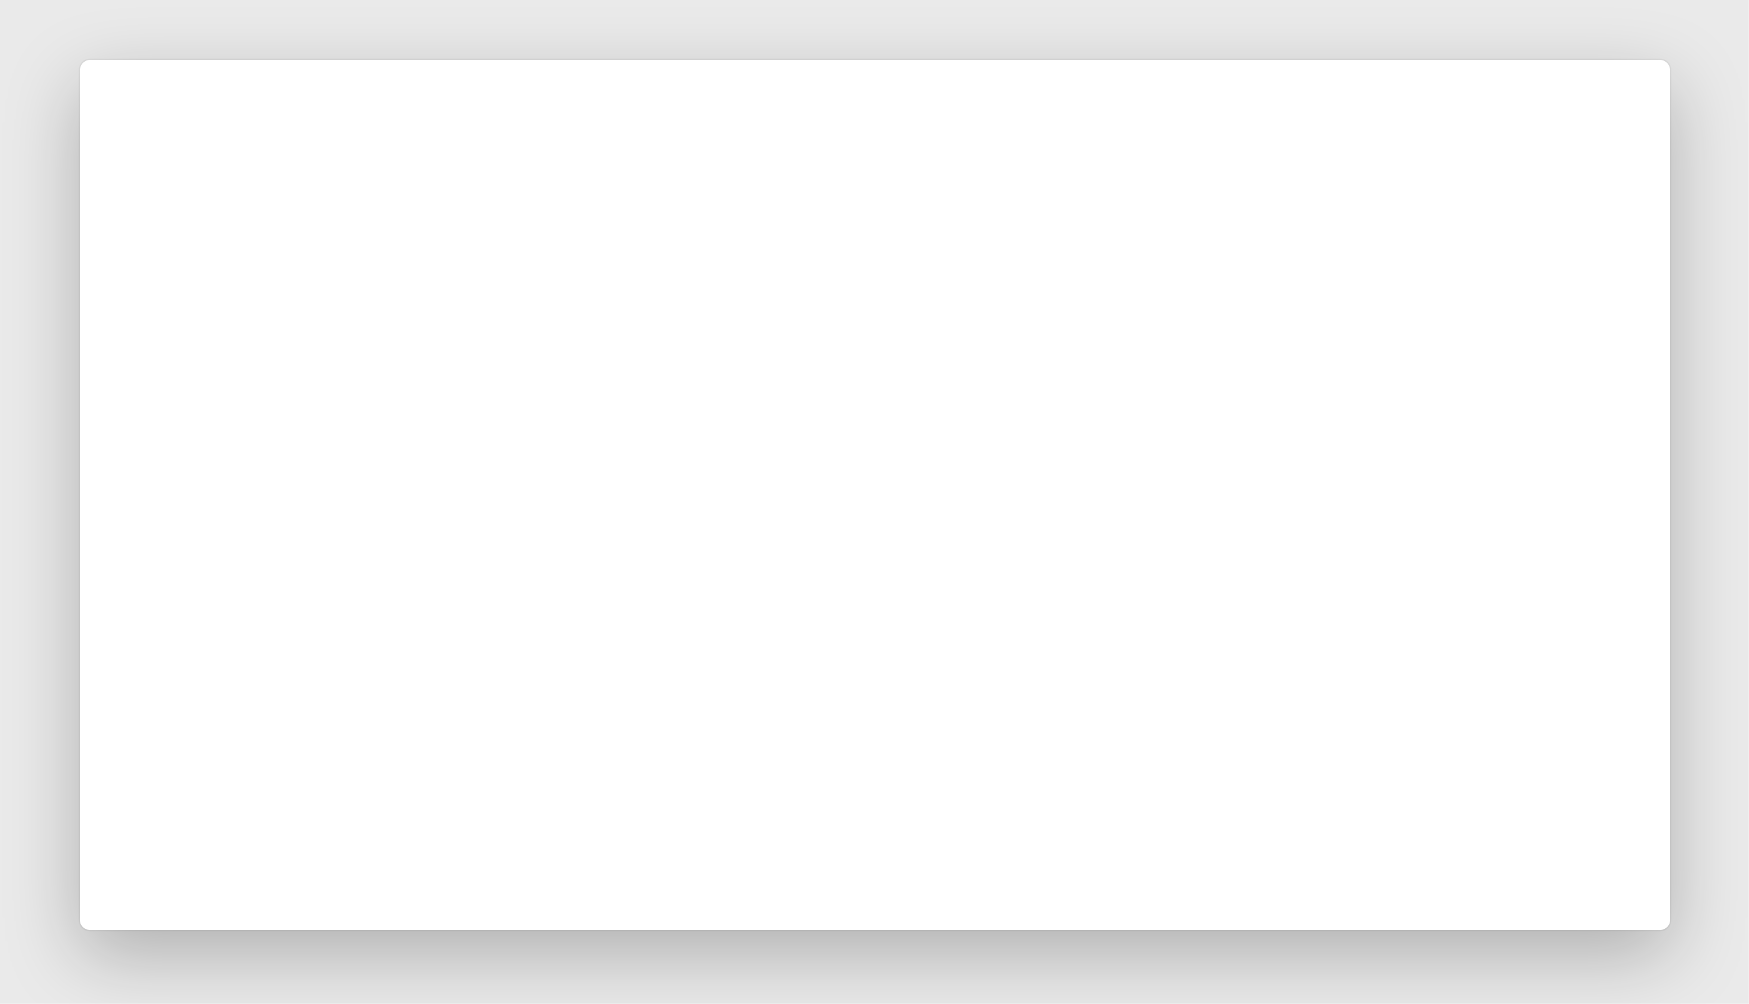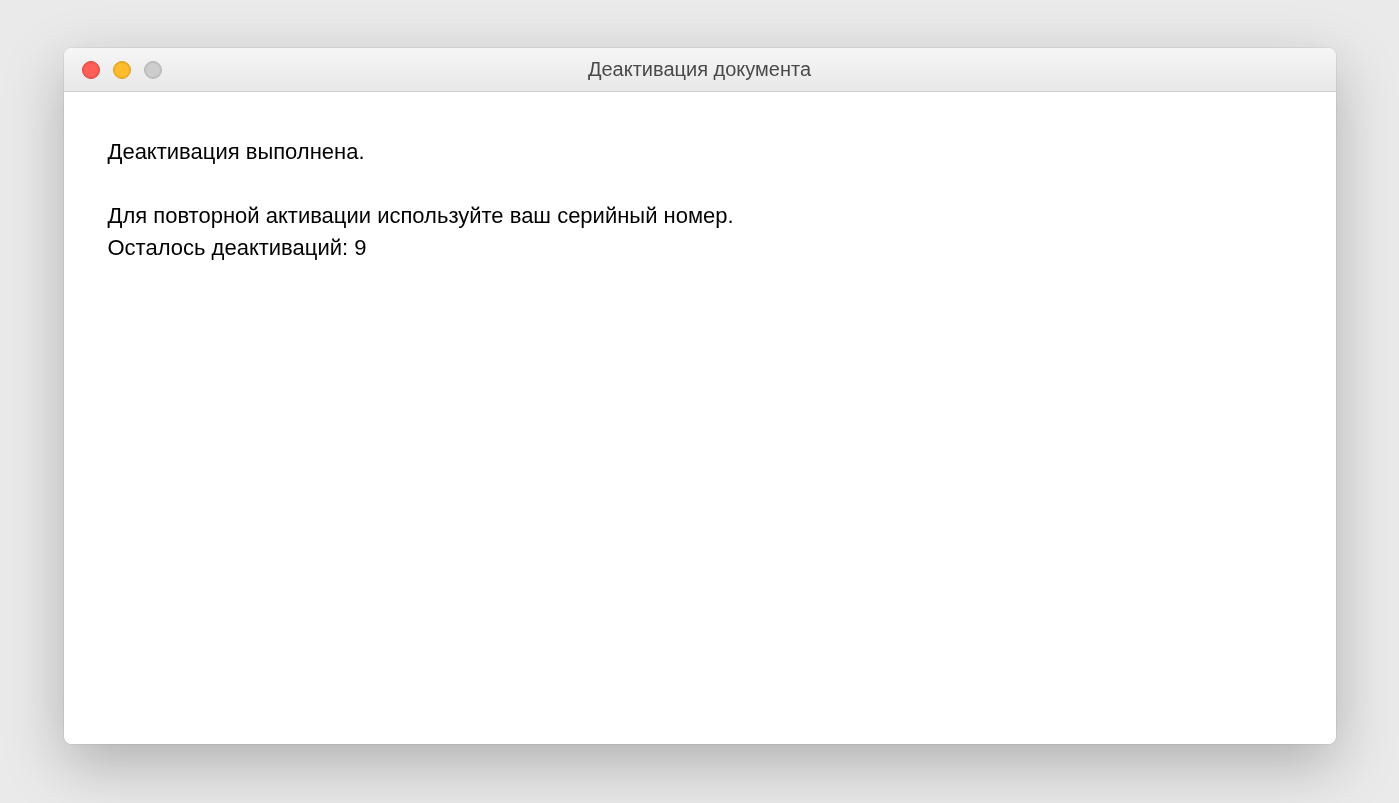--- a/index.html
+++ b/index.html
@@ -105,30 +105,15 @@
       box-shadow: 0 0 0 4px rgba(56,136,255,0.35), inset 0 1px 0 rgba(255,255,255,0.3);
       display: flex;
       align-items: center;
       justify-content: center;
     }
   </style>
 </head>
 <body>
 
 <div class="window">
-  <div class="titlebar">
-    <div class="traffic-lights">
-      <div class="light close"></div>
-      <div class="light minimize"></div>
-      <div class="light zoom"></div>
-    </div>
-    <div class="title">Деактивация документа</div>
-  </div>
   <div class="content">
-    <div class="message-area">
-      <div class="message-heading">Деактивация выполнена.</div>
-      <div>
-        <span class="message-line">Для повторной активации используйте ваш серийный номер.</span>
-        <span class="message-line">Осталось деактиваций: 9</span>
-      </div>
-    </div>
   </div>
 </div>
 
 </body></html>

